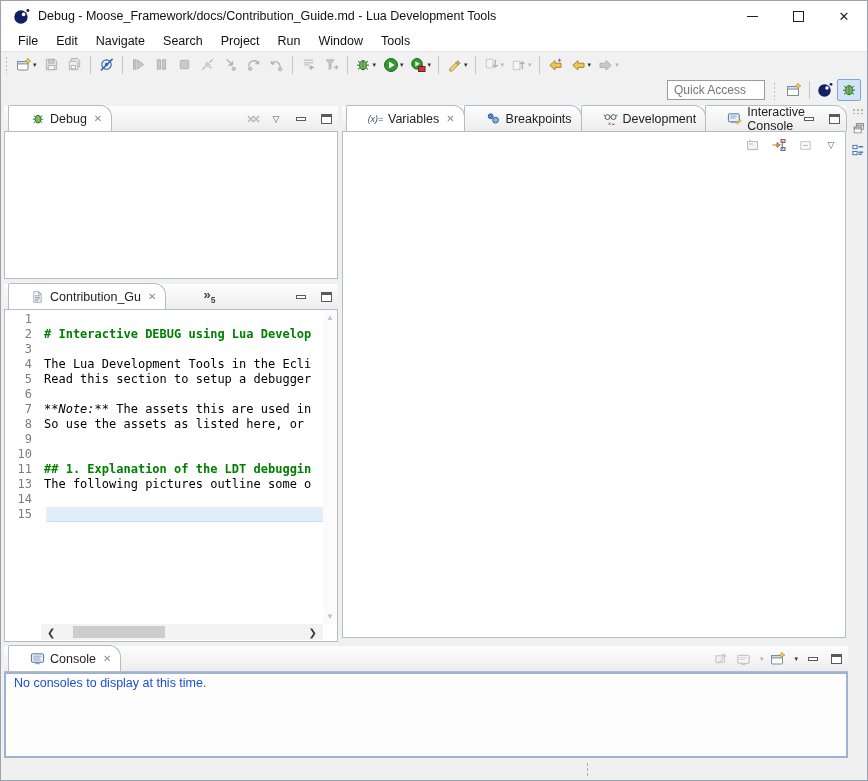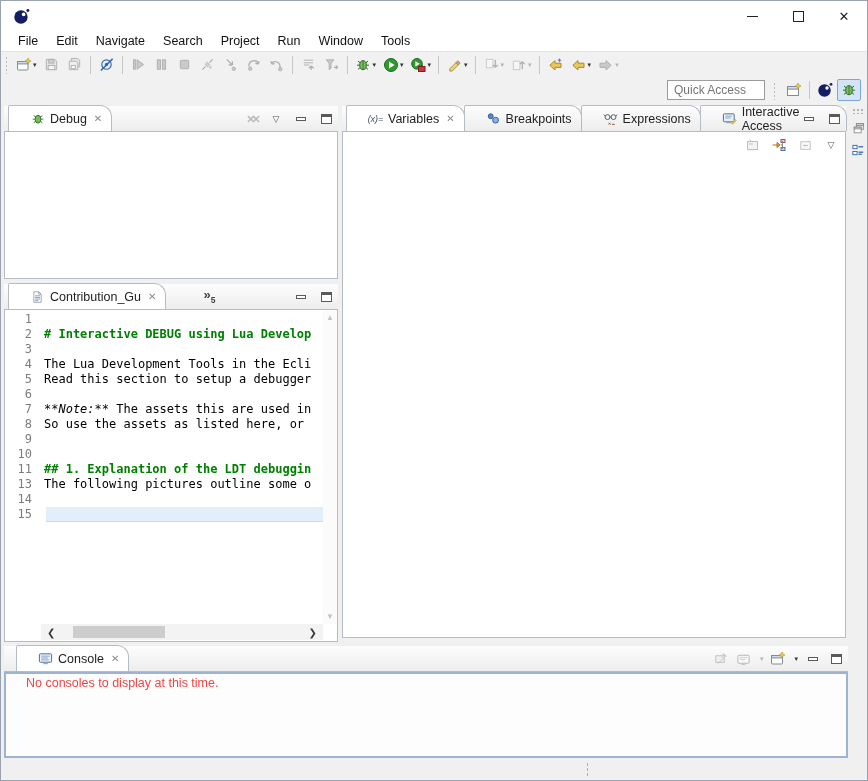--- a/index.html
+++ b/index.html
@@ -77,21 +77,21 @@
   .view-tb { position:absolute; right:6px; top:30px; display:flex; align-items:center; gap:8px; z-index:3; }
   .view-tb .pbtn { width:18px; height:18px; }
 
   
   .rstrip { position:absolute; left:848px; top:105px; width:19px; height:533px; }
   .rstrip .dots { height:6px; margin:2px 3px; background-image:radial-gradient(#b5b5b5 1px, transparent 1px); background-size:4px 4px; }
   .rstrip .pbtn { margin:6px auto 0; }
 
   
   .console-msg-area { position:absolute; left:0; right:0; top:26px; bottom:0; background:#fdfdfd; border:2px solid #9db3d1; }
-  .console-msg { font-size:12.5px; color:#ef4444; padding:2px 20px; }
+  .console-msg { font-size:12.5px; color:#1d4ed8; padding:2px 8px; }
 
   
   .statusbar { position:absolute; left:0; top:757px; width:100%; height:24px; background:#f0f0f0; }
   .statusbar .drag-dots { position:absolute; left:585px; top:4px; width:3px; height:15px;
      background-image:radial-gradient(#b0b0b0 1px, transparent 1px); background-size:3px 5px; }
 
   .vars-glyph { font-size:9px; color:#445266; font-style:italic; white-space:nowrap; }
   svg { display:block; }
 </style>
 </head>
@@ -100,20 +100,21 @@
 <div class="window">
 
   <div class="titlebar">
     <span class="appicon">
       <svg viewBox="0 0 16 16" width="17" height="17">
           <circle cx="7.5" cy="8.5" r="6.3" fill="#141e64"></circle>
           <circle cx="10" cy="6" r="1.7" fill="#fff"></circle>
           <circle cx="14" cy="2.3" r="1.4" fill="#141e64"></circle>
         </svg>
     </span>
+    <span class="title">Debug - Moose_Framework/docs/Contribution_Guide.md - Lua Development Tools</span>
     <div class="win-controls">
       <div class="win-btn">
           <span class="ico-winmin"></span>
         </div>
       <div class="win-btn">
           <span class="ico-winmax"></span>
         </div>
       <div class="win-btn">
           <span>✕</span>
         </div>
@@ -494,33 +495,33 @@
         </div>
         <div class="tab">
           <span class="tab-icon">
             <svg viewBox="0 0 16 16" width="16" height="15">
               <circle cx="4.8" cy="6.5" r="2.6" fill="#eef4ff" stroke="#555"></circle>
               <circle cx="11.2" cy="6.5" r="2.6" fill="#eef4ff" stroke="#555"></circle>
               <path d="M7.4 6.5 h1.2 M2.2 5.2 L0.8 4 M13.8 5.2 L15.2 4" stroke="#555" fill="none"></path>
               <path d="M6 12.5 l2 2 M8 12.5 l-2 2 M9.5 14.2 h3" stroke="#8a4a2a" stroke-width="1" fill="none"></path>
             </svg>
           </span>
-          <span>Expressions</span>
+          <span>Development</span>
         </div>
         <div class="tab">
           <span class="tab-icon">
             <svg viewBox="0 0 16 16" width="16" height="15">
               <rect x="1.5" y="3" width="11.5" height="8.5" rx="1" fill="#eaf0f8" stroke="#4a6a9a"></rect>
               <line x1="3.5" y1="5.5" x2="10.5" y2="5.5" stroke="#8aa0c0"></line>
               <line x1="3.5" y1="7.5" x2="9" y2="7.5" stroke="#8aa0c0"></line>
               <rect x="4.5" y="11.5" width="5" height="1.5" fill="#9aa8b8"></rect>
               <path d="M10 13 l4 -4 1.2 1.2 -4 4z" fill="#eac94e" stroke="#a8913c" stroke-width="0.6"></path>
             </svg>
           </span>
-          <span>Interactive Access</span>
+          <span>Interactive Console</span>
         </div>
         <div class="pane-btns">
         <span class="pbtn">
             <span class="ico-min"></span>
           </span>
         <span class="pbtn">
             <span class="ico-max"></span>
           </span>
       </div>
     </div>
@@ -567,21 +568,21 @@
           <line x1="8" y1="4" x2="13" y2="4" stroke="#3a6ab0" stroke-width="1.4"></line>
           <rect x="2" y="9" width="4.5" height="3.5" fill="#fff" stroke="#3a6ab0"></rect>
           <line x1="8" y1="9.8" x2="13" y2="9.8" stroke="#3a6ab0" stroke-width="1.4"></line>
           <line x1="8" y1="12" x2="11.5" y2="12" stroke="#3a6ab0" stroke-width="1.4"></line>
         </svg>
     </span>
   </div>
 
   <div class="panel" style="left:3px; top:645px; width:844px; height:112px;">
     <div class="tabbar">
-      <div class="tab active" style="margin-left:12px;">
+      <div class="tab active" style="margin-left:4px;">
         <span class="tab-icon">
           <svg viewBox="0 0 16 16" width="15" height="15">
               <rect x="1.5" y="3" width="13" height="9" rx="1" fill="#eaf0f8" stroke="#4a6a9a"></rect>
               <line x1="3.5" y1="5.5" x2="12.5" y2="5.5" stroke="#8aa0c0"></line>
               <line x1="3.5" y1="7.5" x2="10.5" y2="7.5" stroke="#8aa0c0"></line>
               <line x1="3.5" y1="9.5" x2="11.5" y2="9.5" stroke="#8aa0c0"></line>
               <rect x="5.5" y="12.5" width="5" height="1.6" fill="#9aa8b8"></rect>
             </svg>
         </span>
         <span>Console</span>

